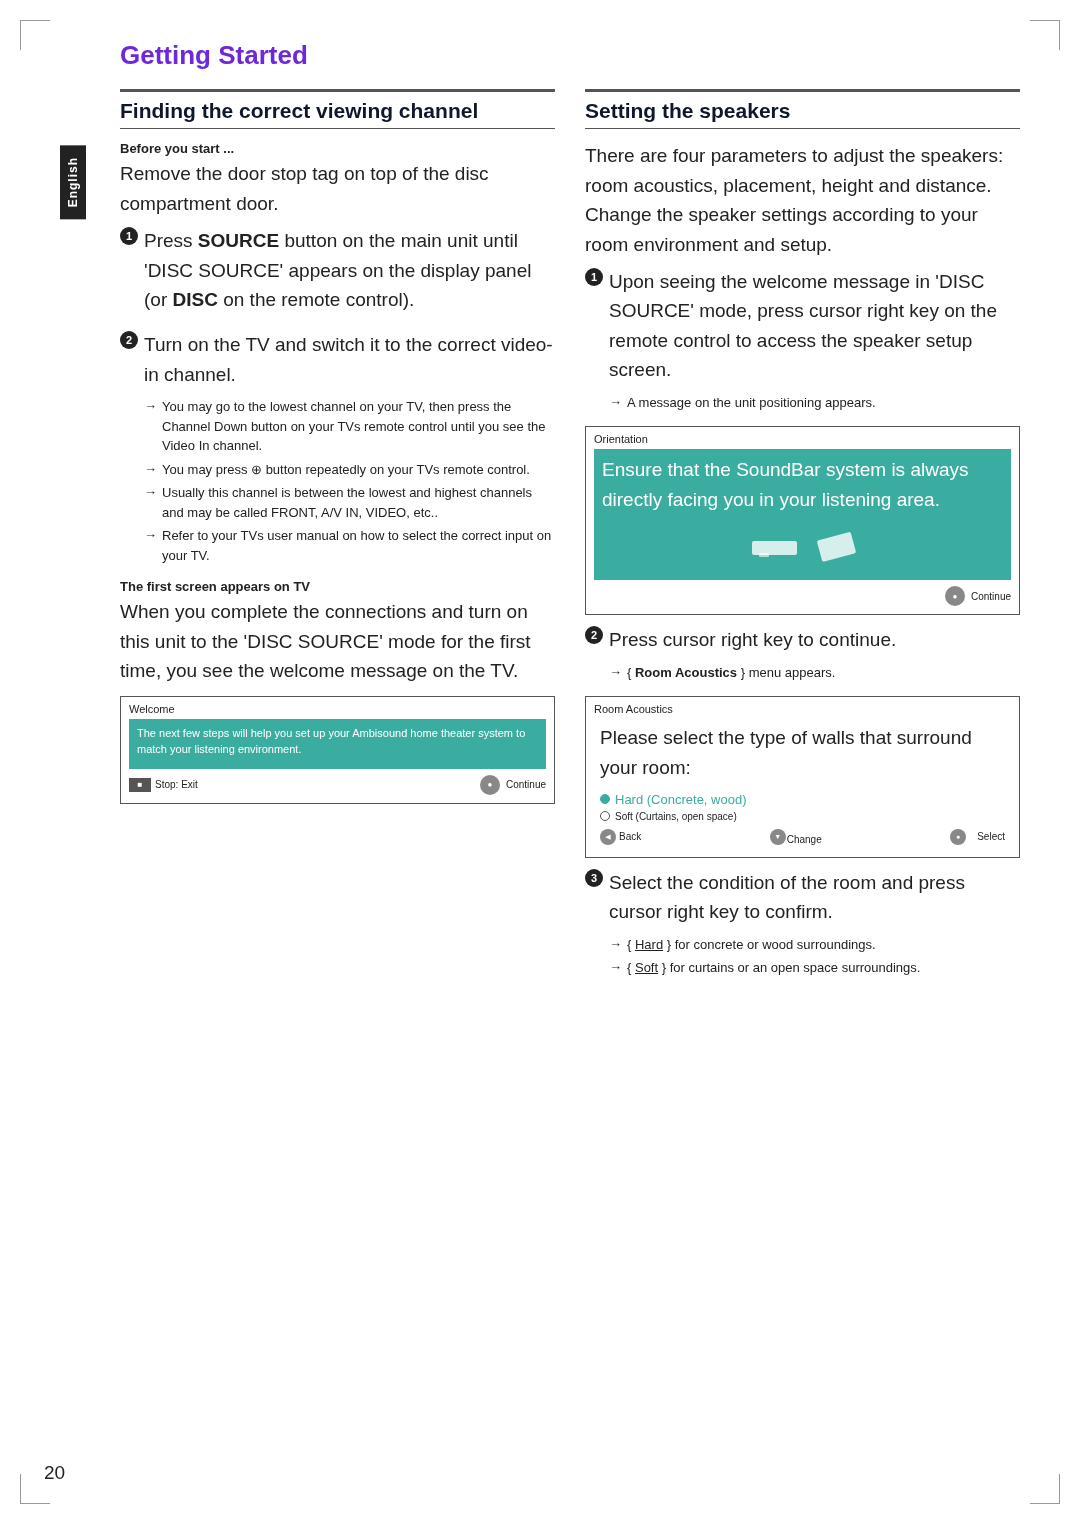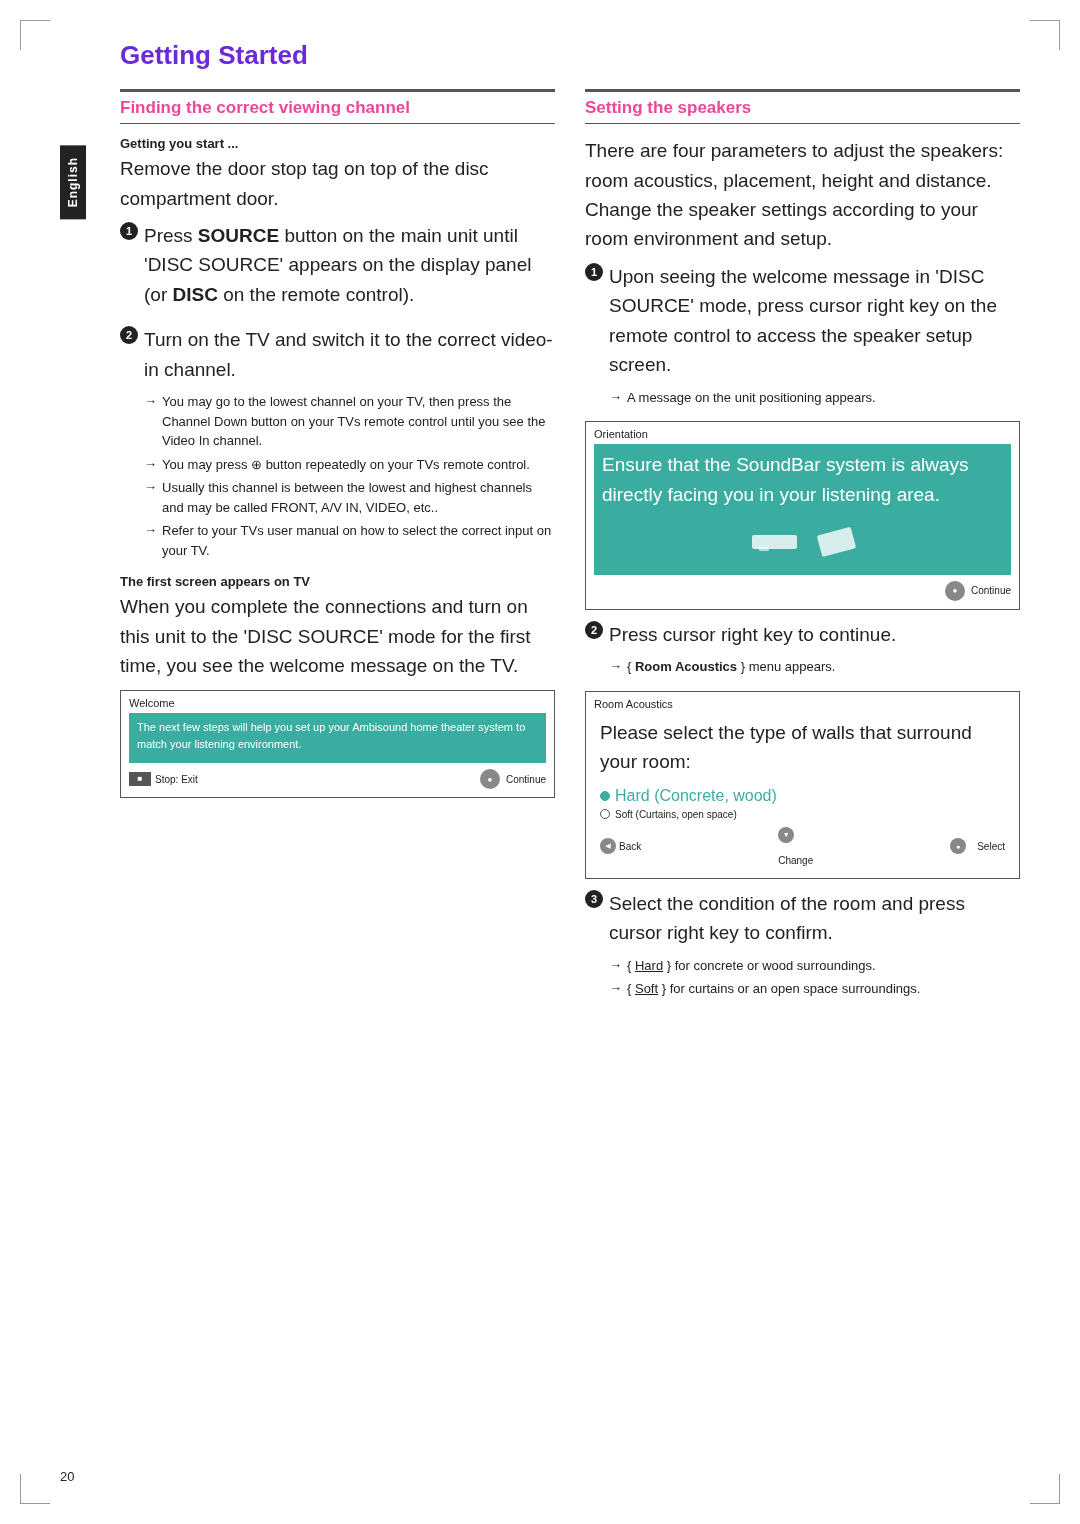--- a/index.html
+++ b/index.html
@@ -66,23 +66,23 @@
       flex: 1;
       min-width: 0;
     }
     .right-col {
       flex: 1;
       min-width: 0;
     }
 
     
     .section-heading {
-      font-size: 17px;
+      font-size: 21px;
       font-weight: bold;
-      color: #ec4899;
+      color: #0f172a;
       border-top: 3px solid #555;
       border-bottom: 1.5px solid #555;
       padding: 5px 0 4px 0;
       margin-bottom: 12px;
       line-height: 1.3;
     }
 
     .subsection-heading {
       font-weight: bold;
       font-size: 13px;
@@ -214,40 +214,40 @@
       border-radius: 50%;
       border: 1.5px solid #555;
       display: inline-block;
     }
     .radio-dot.selected {
       background: #3aada0;
       border-color: #3aada0;
     }
     .option-text-highlight {
       color: #3aada0;
-      font-size: 16px;
+      font-size: 13px;
     }
     .room-footer {
       display: flex;
       justify-content: space-between;
       align-items: center;
       margin-top: 5px;
       font-size: 10px;
     }
 
     
     .bold { font-weight: bold; }
     .underline { text-decoration: underline; }
 
     
     .page-num {
       position: absolute;
       bottom: 40px;
-      left: 60px;
-      font-size: 13px;
+      left: 44px;
+      font-size: 19px;
     }
 
     .nav-icon-circle {
       display: inline-flex;
       align-items: center;
       justify-content: center;
       width: 20px;
       height: 20px;
       border-radius: 50%;
       background: #888;
@@ -281,21 +281,21 @@
   <div class="english-tab">English</div>
 
   <h1 class="page-title">Getting Started</h1>
 
   <div class="two-col">
 
     <div class="left-col">
 
       <div class="section-heading">Finding the correct viewing channel</div>
 
-      <div class="subsection-heading">Getting you start ...</div>
+      <div class="subsection-heading">Before you start ...</div>
       <p>Remove the door stop tag on top of the disc compartment door.</p>
 
       <div class="step">
         <span class="step-num">1</span>
         <div class="step-content">
           <p>Press <span class="bold">SOURCE</span> button on the main unit until 'DISC SOURCE' appears on the display panel (or <span class="bold">DISC</span> on the remote control).</p>
         </div>
       </div>
 
       <div class="step">
@@ -402,21 +402,21 @@
           </div>
           <div class="radio-option">
             <span class="radio-dot"></span>
             <span>Soft (Curtains, open space)</span>
           </div>
           <div class="room-footer">
             <span style="display:flex;align-items:center;gap:3px;">
               <span class="nav-icon-small">◀</span>
               <span>Back</span>
             </span>
-            <span style="display:flex;align-items:flex-start;gap:12px;flex-direction:column;">
+            <span style="display:flex;align-items:flex-end;gap:1px;">
               <span class="nav-icon-small">▼</span>
               <span>Change</span>
             </span>
             <span style="display:flex;align-items:center;gap:11px;">
               <span class="nav-icon-small">●</span>
               <span>Select</span>
             </span>
           </div>
         </div>
       </div>

